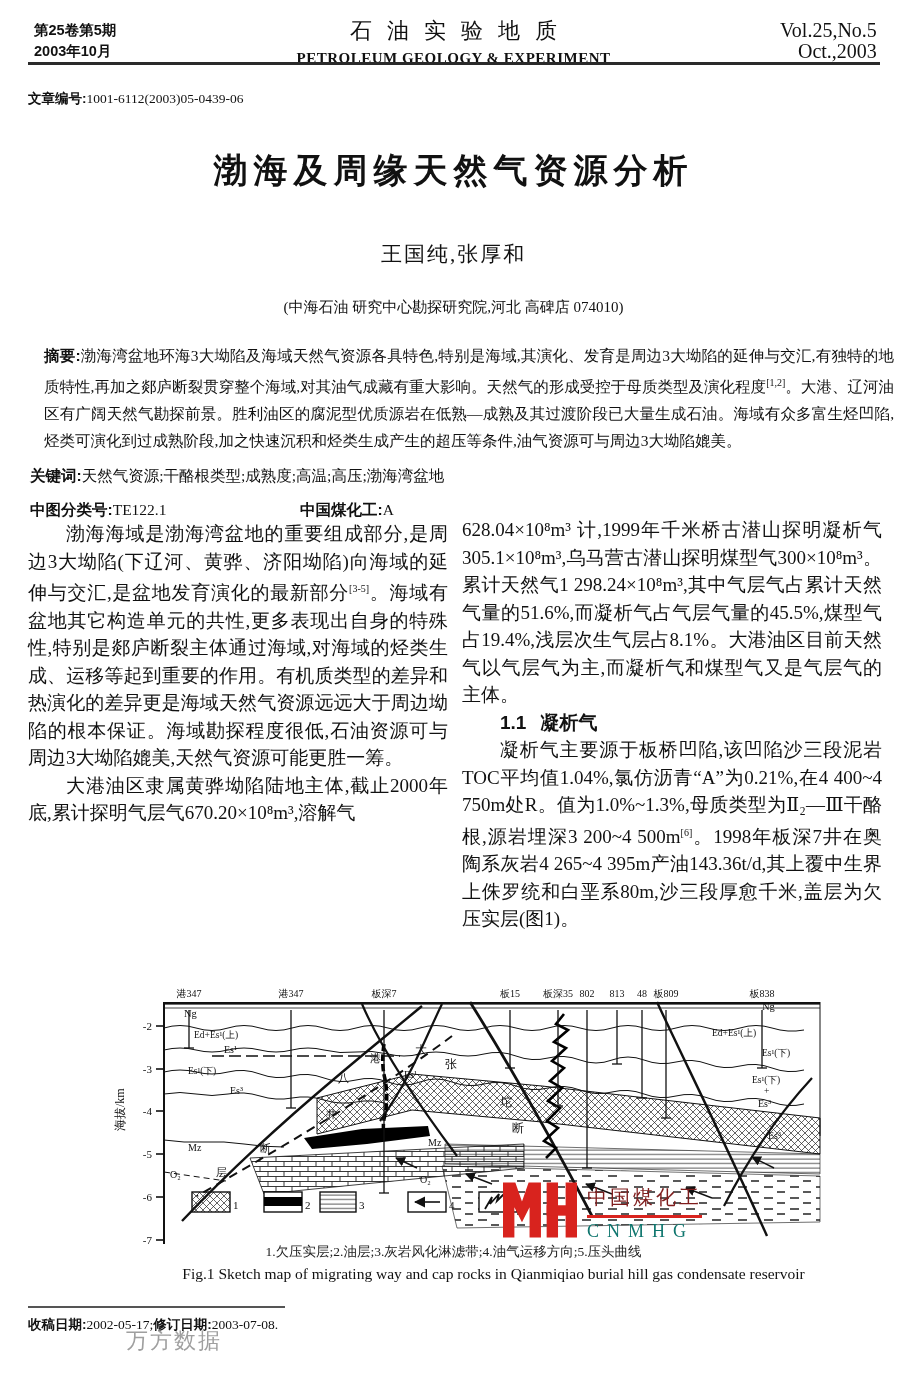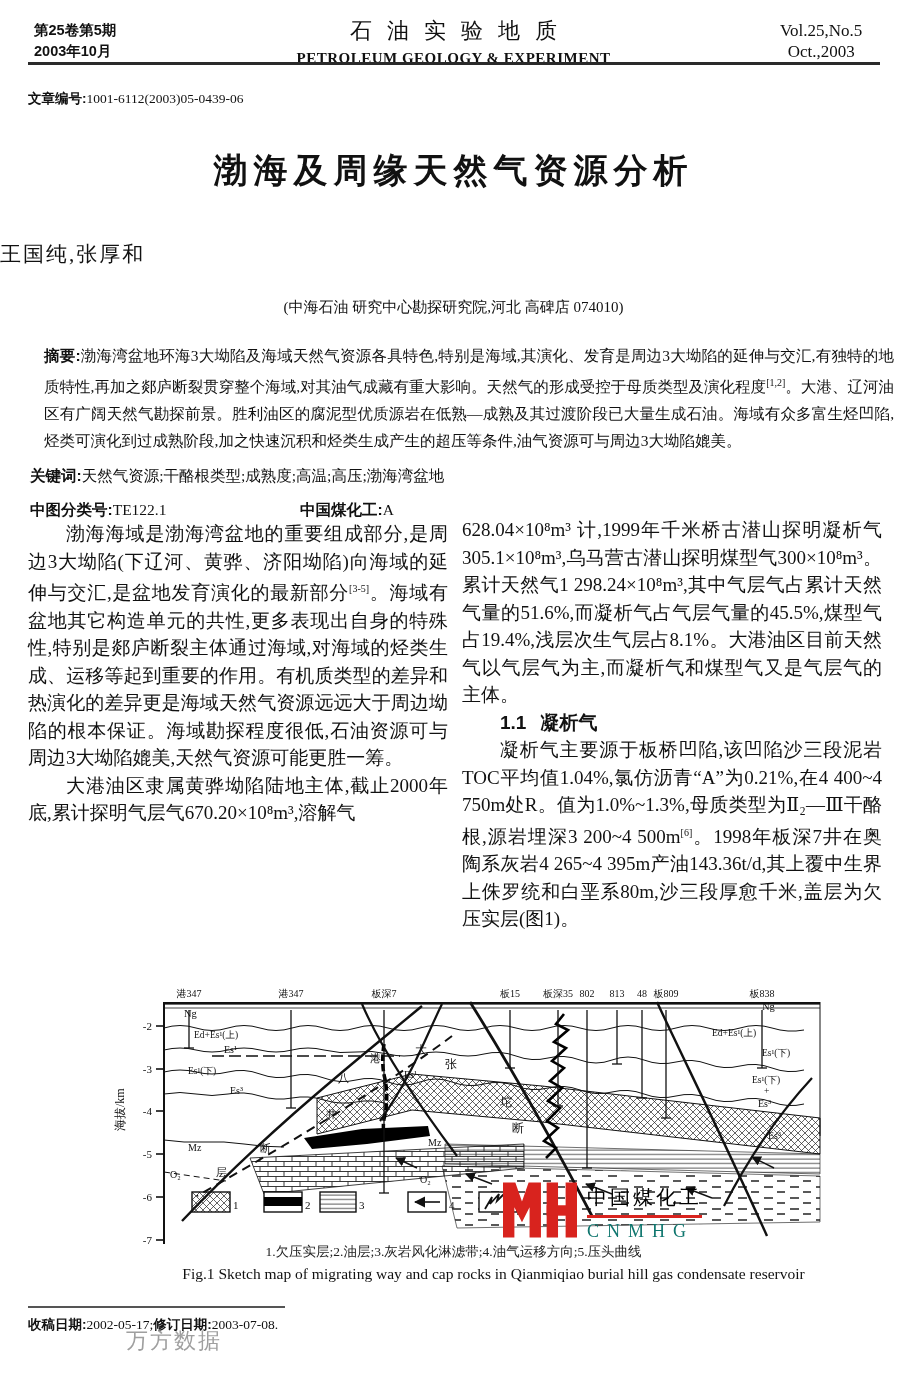--- a/index.html
+++ b/index.html
@@ -5,28 +5,28 @@
   html,body{margin:0;padding:0;background:#e8e8e8;}
   .page{position:relative;width:907px;height:1373px;background:#ffffff;margin:0 auto;
         font-family:"Liberation Serif","DejaVu Serif",serif;color:#111;overflow:hidden;}
   .abs{position:absolute;}
   .sans{font-family:"Liberation Sans","DejaVu Sans",sans-serif;}
   
   .hdr-left{left:34px;top:20px;font-size:14.5px;font-weight:bold;line-height:21px;}
   .hdr-center{left:0;top:16px;width:907px;text-align:center;}
   .journal-cn{font-size:22px;font-weight:normal;letter-spacing:15px;text-indent:15px;}
   .journal-en{font-size:15px;font-weight:bold;margin-top:4px;letter-spacing:.5px;}
-  .hdr-right{left:780px;top:20px;font-size:17px;line-height:21px;text-align:center;}
+  .hdr-right{left:780px;top:20px;font-size:20px;line-height:21px;text-align:right;}
   .hdr-rule{left:28px;top:62px;width:852px;height:3px;background:#2a2a2a;}
   .article-id{left:28px;top:90px;font-size:13.5px;}
   .article-id b{font-family:"Liberation Sans","DejaVu Sans",sans-serif;font-size:13.5px;}
   
   .title{left:0;top:148px;width:907px;text-align:center;font-size:34px;font-weight:bold;
          letter-spacing:6px;font-family:"Liberation Sans","DejaVu Sans",sans-serif;}
-  .authors{left:0;top:240px;width:907px;text-align:left;font-size:21px;letter-spacing:2px;}
+  .authors{left:0;top:240px;width:907px;text-align:center;font-size:21px;letter-spacing:2px;}
   .affil{left:0;top:298px;width:907px;text-align:center;font-size:15px;}
   
   .abstract{left:44px;top:342px;width:850px;font-size:15.5px;line-height:27px;text-align:justify;}
   .abstract .lbl{font-family:"Liberation Sans","DejaVu Sans",sans-serif;font-weight:bold;}
   sup{font-size:10px;}
   .kw{left:30px;top:466px;width:850px;font-size:15.5px;}
   .kw .lbl{font-family:"Liberation Sans","DejaVu Sans",sans-serif;font-weight:bold;}
   .clc{left:30px;top:500px;width:850px;font-size:15.5px;}
   .clc .lbl{font-family:"Liberation Sans","DejaVu Sans",sans-serif;font-weight:bold;}
   .clc .doc{position:absolute;left:270px;top:0;}
@@ -42,21 +42,21 @@
          font-weight:bold;font-size:19px;text-indent:0;}
   .sub-h .no{margin-right:14px;}
   
   .fig-svg{left:112px;top:986px;}
   svg text{font-family:"Liberation Serif","DejaVu Serif",serif;fill:#111;}
   .fig-legend-caption{left:0;top:1243px;width:907px;text-align:center;font-size:13.5px;color:#222;}
   .fig-caption-en{left:0;top:1265px;width:907px;text-align:center;font-size:15.5px;padding-left:40px;}
   
   .watermark{left:503px;top:1178px;display:flex;align-items:flex-start;z-index:30;background:rgba(255,255,255,.0);}
   .wm-text{margin-left:10px;padding-top:6px;}
-  .wm-cn{font-size:20px;color:#000000;letter-spacing:3px;border-bottom:3px solid #d8231e;
+  .wm-cn{font-size:20px;color:#7f1d1d;letter-spacing:3px;border-bottom:3px solid #d8231e;
          padding-bottom:4px;font-family:"Liberation Sans","DejaVu Sans",sans-serif;}
   .wm-en{font-size:18px;color:#0f766e;letter-spacing:8px;margin-top:3px;
          font-family:Liberation Serif, serif;}
   
   .foot-rule{left:28px;top:1306px;width:257px;height:2px;background:#555;}
   .foot-line1{left:28px;top:1316px;font-size:13.5px;}
   .foot-line2{left:28px;top:1407px;font-size:10px;text-align:center;}
   .foot-line1 b,.foot-line2 b{font-family:"Liberation Sans","DejaVu Sans",sans-serif;}
   .wanfang{left:126px;top:1326px;font-size:22px;color:#8f8f8f;letter-spacing:2px;z-index:25;
            font-family:"Liberation Sans","DejaVu Sans",sans-serif;opacity:.85;}

